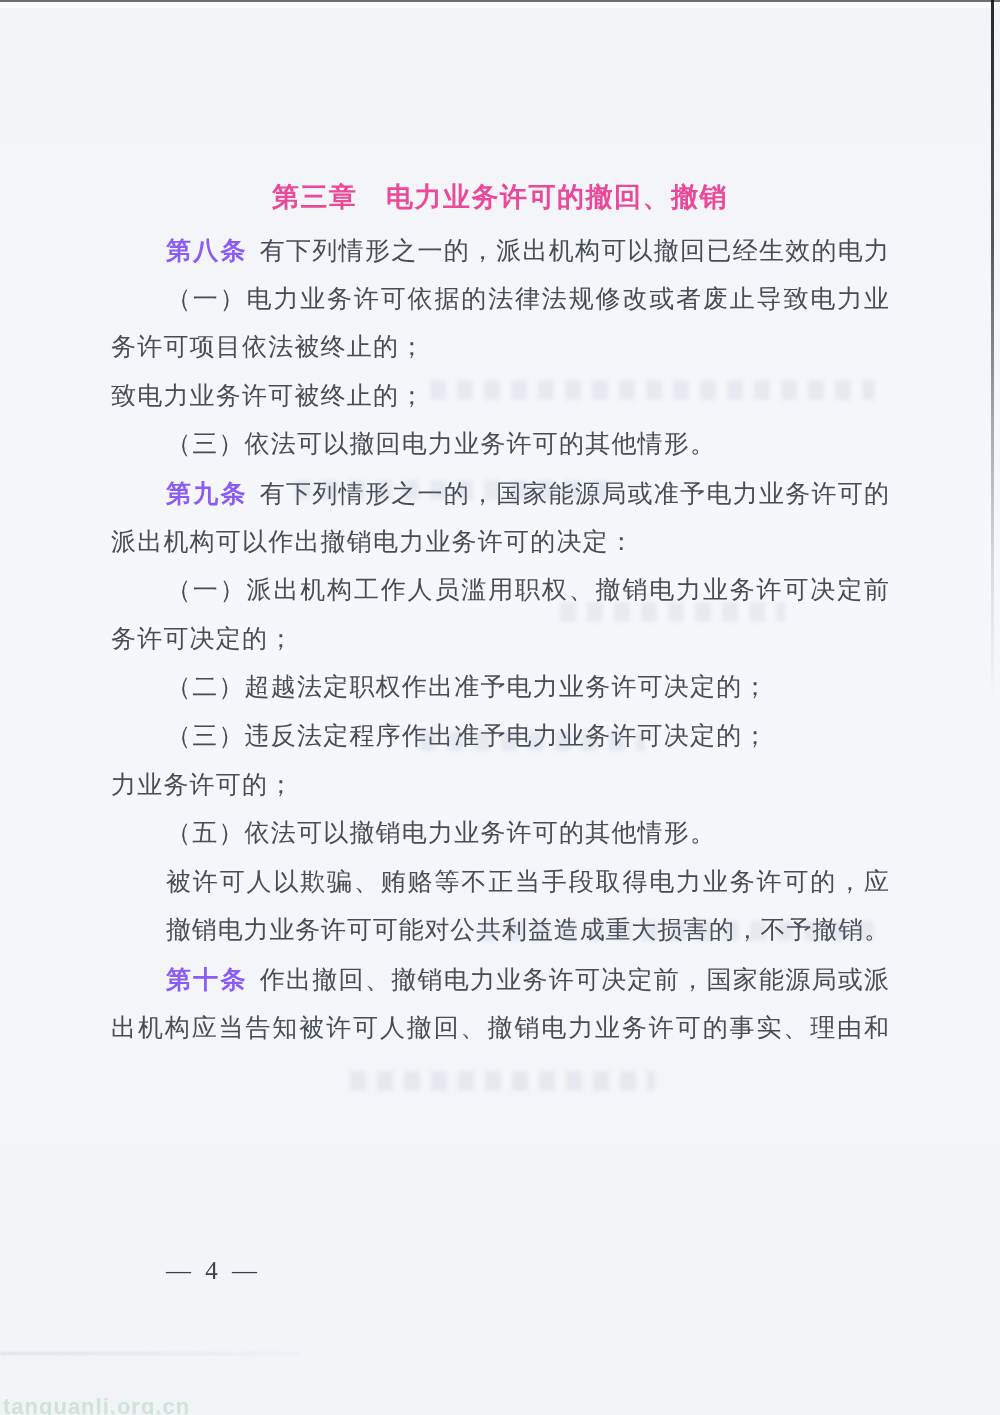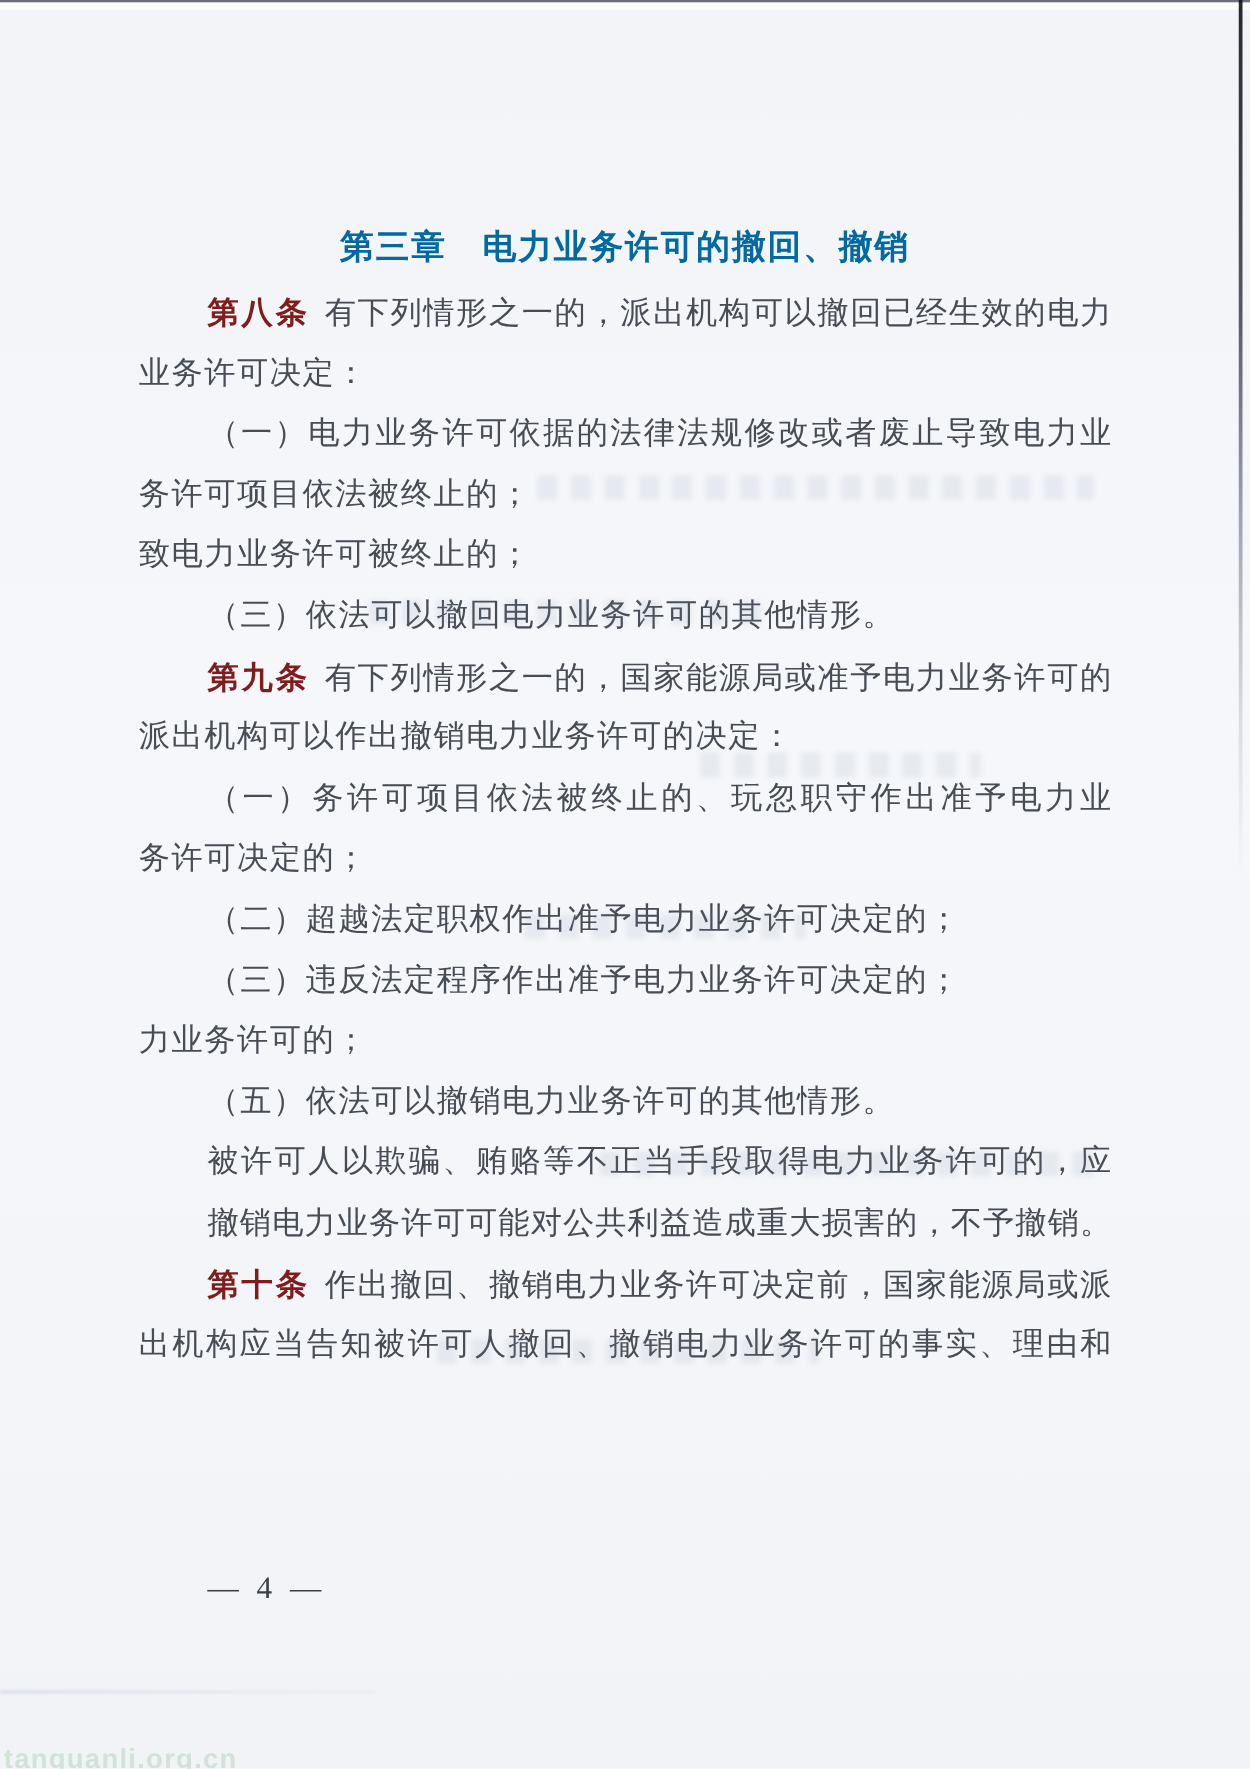--- a/index.html
+++ b/index.html
@@ -28,21 +28,21 @@
       rgba(60, 70, 85, 0.45) 60%,
       rgba(90, 100, 115, 0.18) 82%,
       rgba(120, 130, 145, 0) 100%);
   }
 
   .title {
     position: absolute; top: 181px; left: 0; width: 1000px;
     margin: 0; text-align: center;
     font-family: "Liberation Sans", "DejaVu Sans", sans-serif;
     font-size: 27px; line-height: 32px; font-weight: bold;
-    color: #0369a1; letter-spacing: 1.5px;
+    color: #ec4899; letter-spacing: 1.5px;
   }
 
   .content {
     position: absolute; top: 226px; left: 111px; width: 778px;
   }
   .line {
     font-size: 25px; line-height: 48.6px; height: 48.6px;
     color: #474c55;
     font-kerning: none;
     white-space: normal;
@@ -51,21 +51,21 @@
   .line.indent { text-indent: 55px; }
   .line.left { text-align: left; letter-spacing: 1.2px; }
   .line.fill {
     text-align: justify;
     text-align-last: justify;
     text-justify: inter-character;
     letter-spacing: normal;
   }
   .line .lead {
     font-family: "Liberation Sans", "DejaVu Sans", sans-serif;
-    font-weight: bold; color: #7f1d1d;
+    font-weight: bold; color: #8b5cf6;
     margin-right: 12px; letter-spacing: 1px;
   }
 
   .footer {
     position: absolute; top: 1257px; left: 166px;
     font-size: 25px; color: #3c4149; letter-spacing: 4px;
   }
 
   .watermark {
     position: absolute; left: 3px; bottom: -5px;
@@ -96,28 +96,27 @@
 
 <div class="page">
   <div class="scan-edge-top"></div>
   <div class="scan-edge-top-glow"></div>
   <div class="scan-edge-right"></div>
 
   <h1 class="title">第三章　电力业务许可的撤回、撤销</h1>
 
   <div class="content" id="content">
       <div class="line indent fill"><b class="lead">第八条</b>有下列情形之一的，派出机构可以撤回已经生效的电力</div>
-      <div class="line left">业务许可决定：</div>
       <div class="line indent fill">（一）电力业务许可依据的法律法规修改或者废止导致电力业</div>
       <div class="line left">务许可项目依法被终止的；</div>
       <div class="line left">致电力业务许可被终止的；</div>
       <div class="line indent left">（三）依法可以撤回电力业务许可的其他情形。</div>
       <div class="line indent fill"><b class="lead">第九条</b>有下列情形之一的，国家能源局或准予电力业务许可的</div>
       <div class="line left">派出机构可以作出撤销电力业务许可的决定：</div>
-      <div class="line indent fill">（一）务许可项目依法被终止的、玩忽职守作出准予电力业</div>
+      <div class="line indent fill">（一）派出机构工作人员滥用职权、撤销电力业务许可决定前</div>
       <div class="line left">务许可决定的；</div>
       <div class="line indent left">（二）超越法定职权作出准予电力业务许可决定的；</div>
       <div class="line indent left">（三）违反法定程序作出准予电力业务许可决定的；</div>
       <div class="line left">力业务许可的；</div>
       <div class="line indent left">（五）依法可以撤销电力业务许可的其他情形。</div>
       <div class="line indent fill">被许可人以欺骗、贿赂等不正当手段取得电力业务许可的，应</div>
       <div class="line indent fill">撤销电力业务许可可能对公共利益造成重大损害的，不予撤销。</div>
       <div class="line indent fill"><b class="lead">第十条</b>作出撤回、撤销电力业务许可决定前，国家能源局或派</div>
       <div class="line fill">出机构应当告知被许可人撤回、撤销电力业务许可的事实、理由和</div>
     </div>

